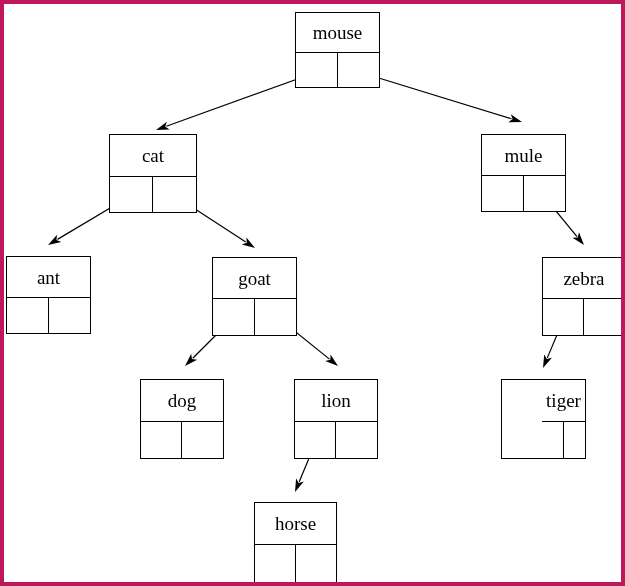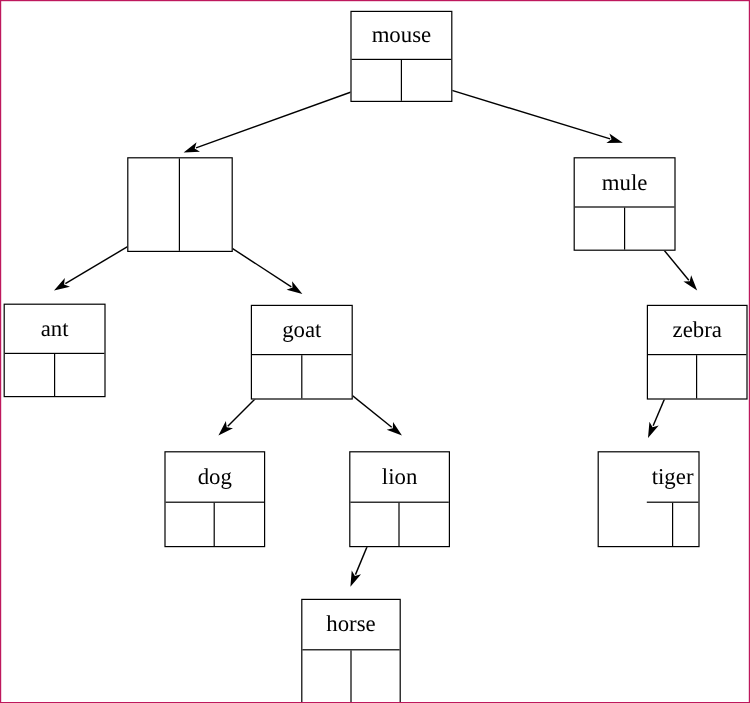--- a/index.html
+++ b/index.html
@@ -5,21 +5,21 @@
   html, body {
     margin: 0;
     padding: 0;
     background: #ffffff;
   }
   #canvas {
     position: relative;
     width: 625px;
     height: 586px;
     background: #ffffff;
-    border: 1px solid #be185d;
+    border: 4px solid #be185d;
     box-sizing: border-box;
     overflow: hidden;
     font-family: "Liberation Serif", "DejaVu Serif", serif;
   }
   #edges {
     position: absolute;
     left: 0;
     top: 0;
     width: 625px;
     height: 586px;
@@ -100,20 +100,21 @@
       </g>
     </svg>
 <div class="node" style="left: 291px; top: 8px; width: 85px; height: 76px;">
       <div class="node-label" style="height: 40px;">mouse</div>
       <div class="node-ptrs">
         <div class="ptr left"></div>
         <div class="ptr right"></div>
       </div>
     </div>
     <div class="node" style="left: 105px; top: 130px; width: 88px; height: 79px;">
+      <div class="node-label" style="height: 42px;">cat</div>
       <div class="node-ptrs">
         <div class="ptr left"></div>
         <div class="ptr right"></div>
       </div>
     </div>
     <div class="node" style="left: 477px; top: 130px; width: 85px; height: 78px;">
       <div class="node-label" style="height: 41px; font-family: Liberation Serif, serif;">mule</div>
       <div class="node-ptrs">
         <div class="ptr left"></div>
         <div class="ptr right"></div>

